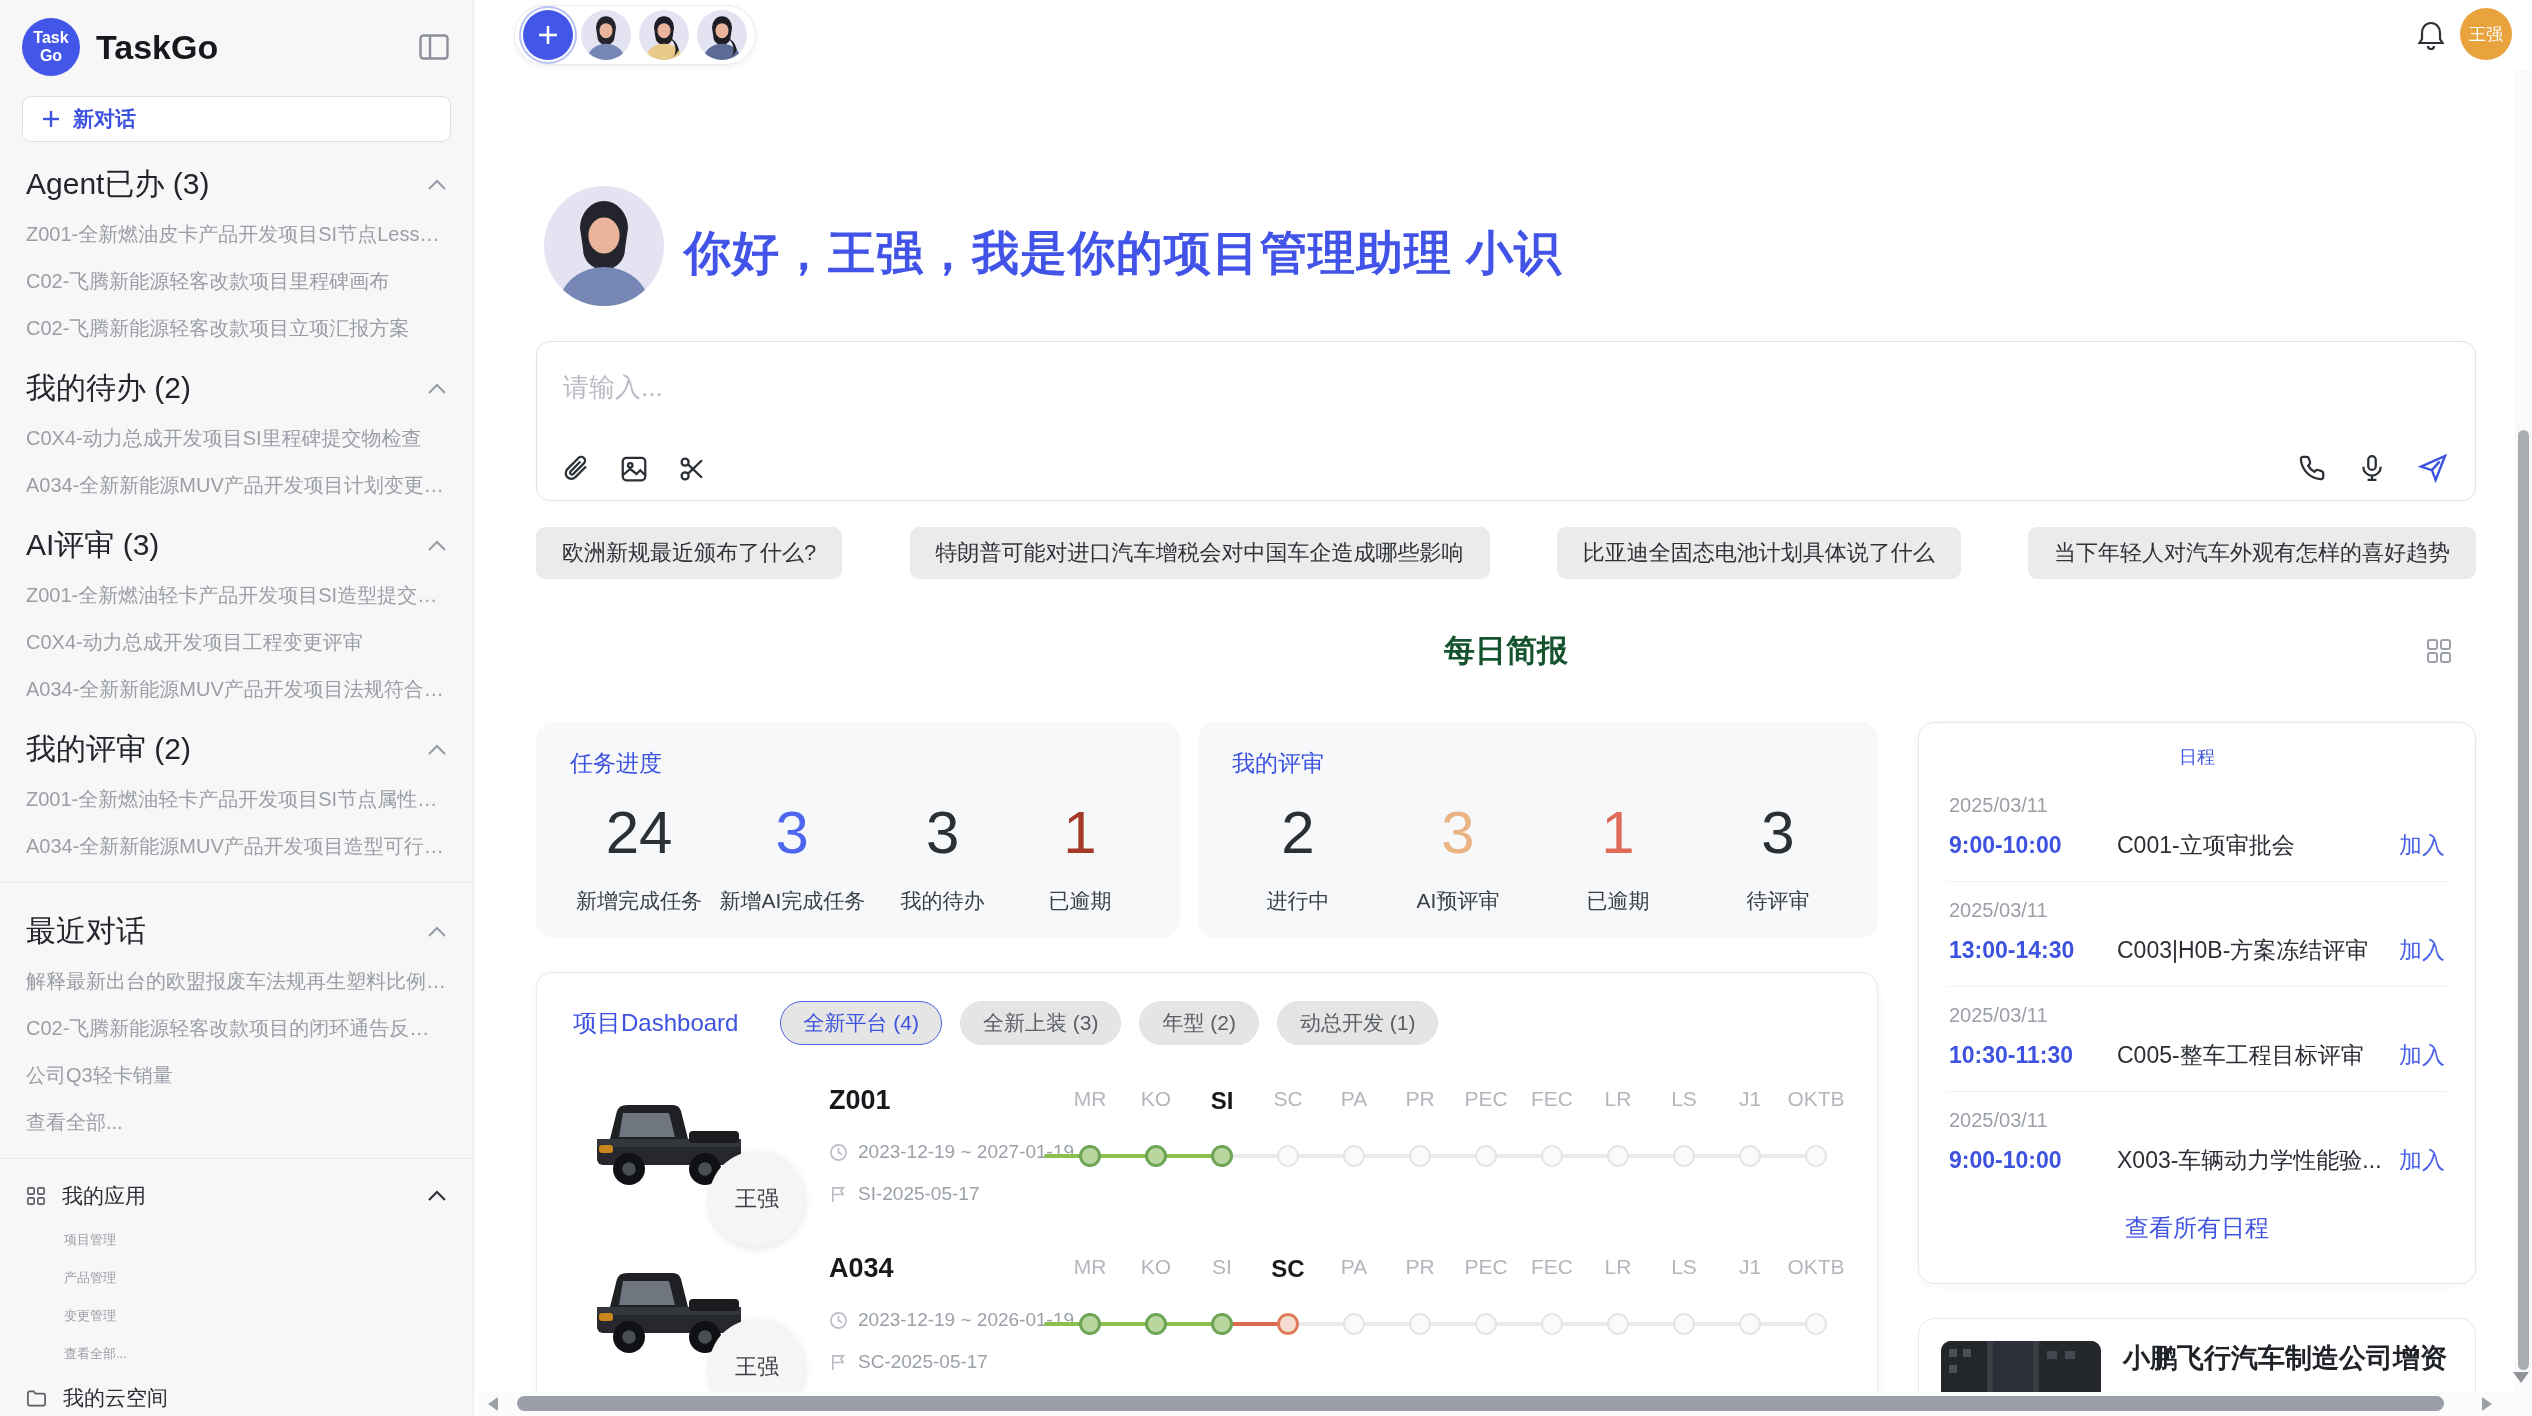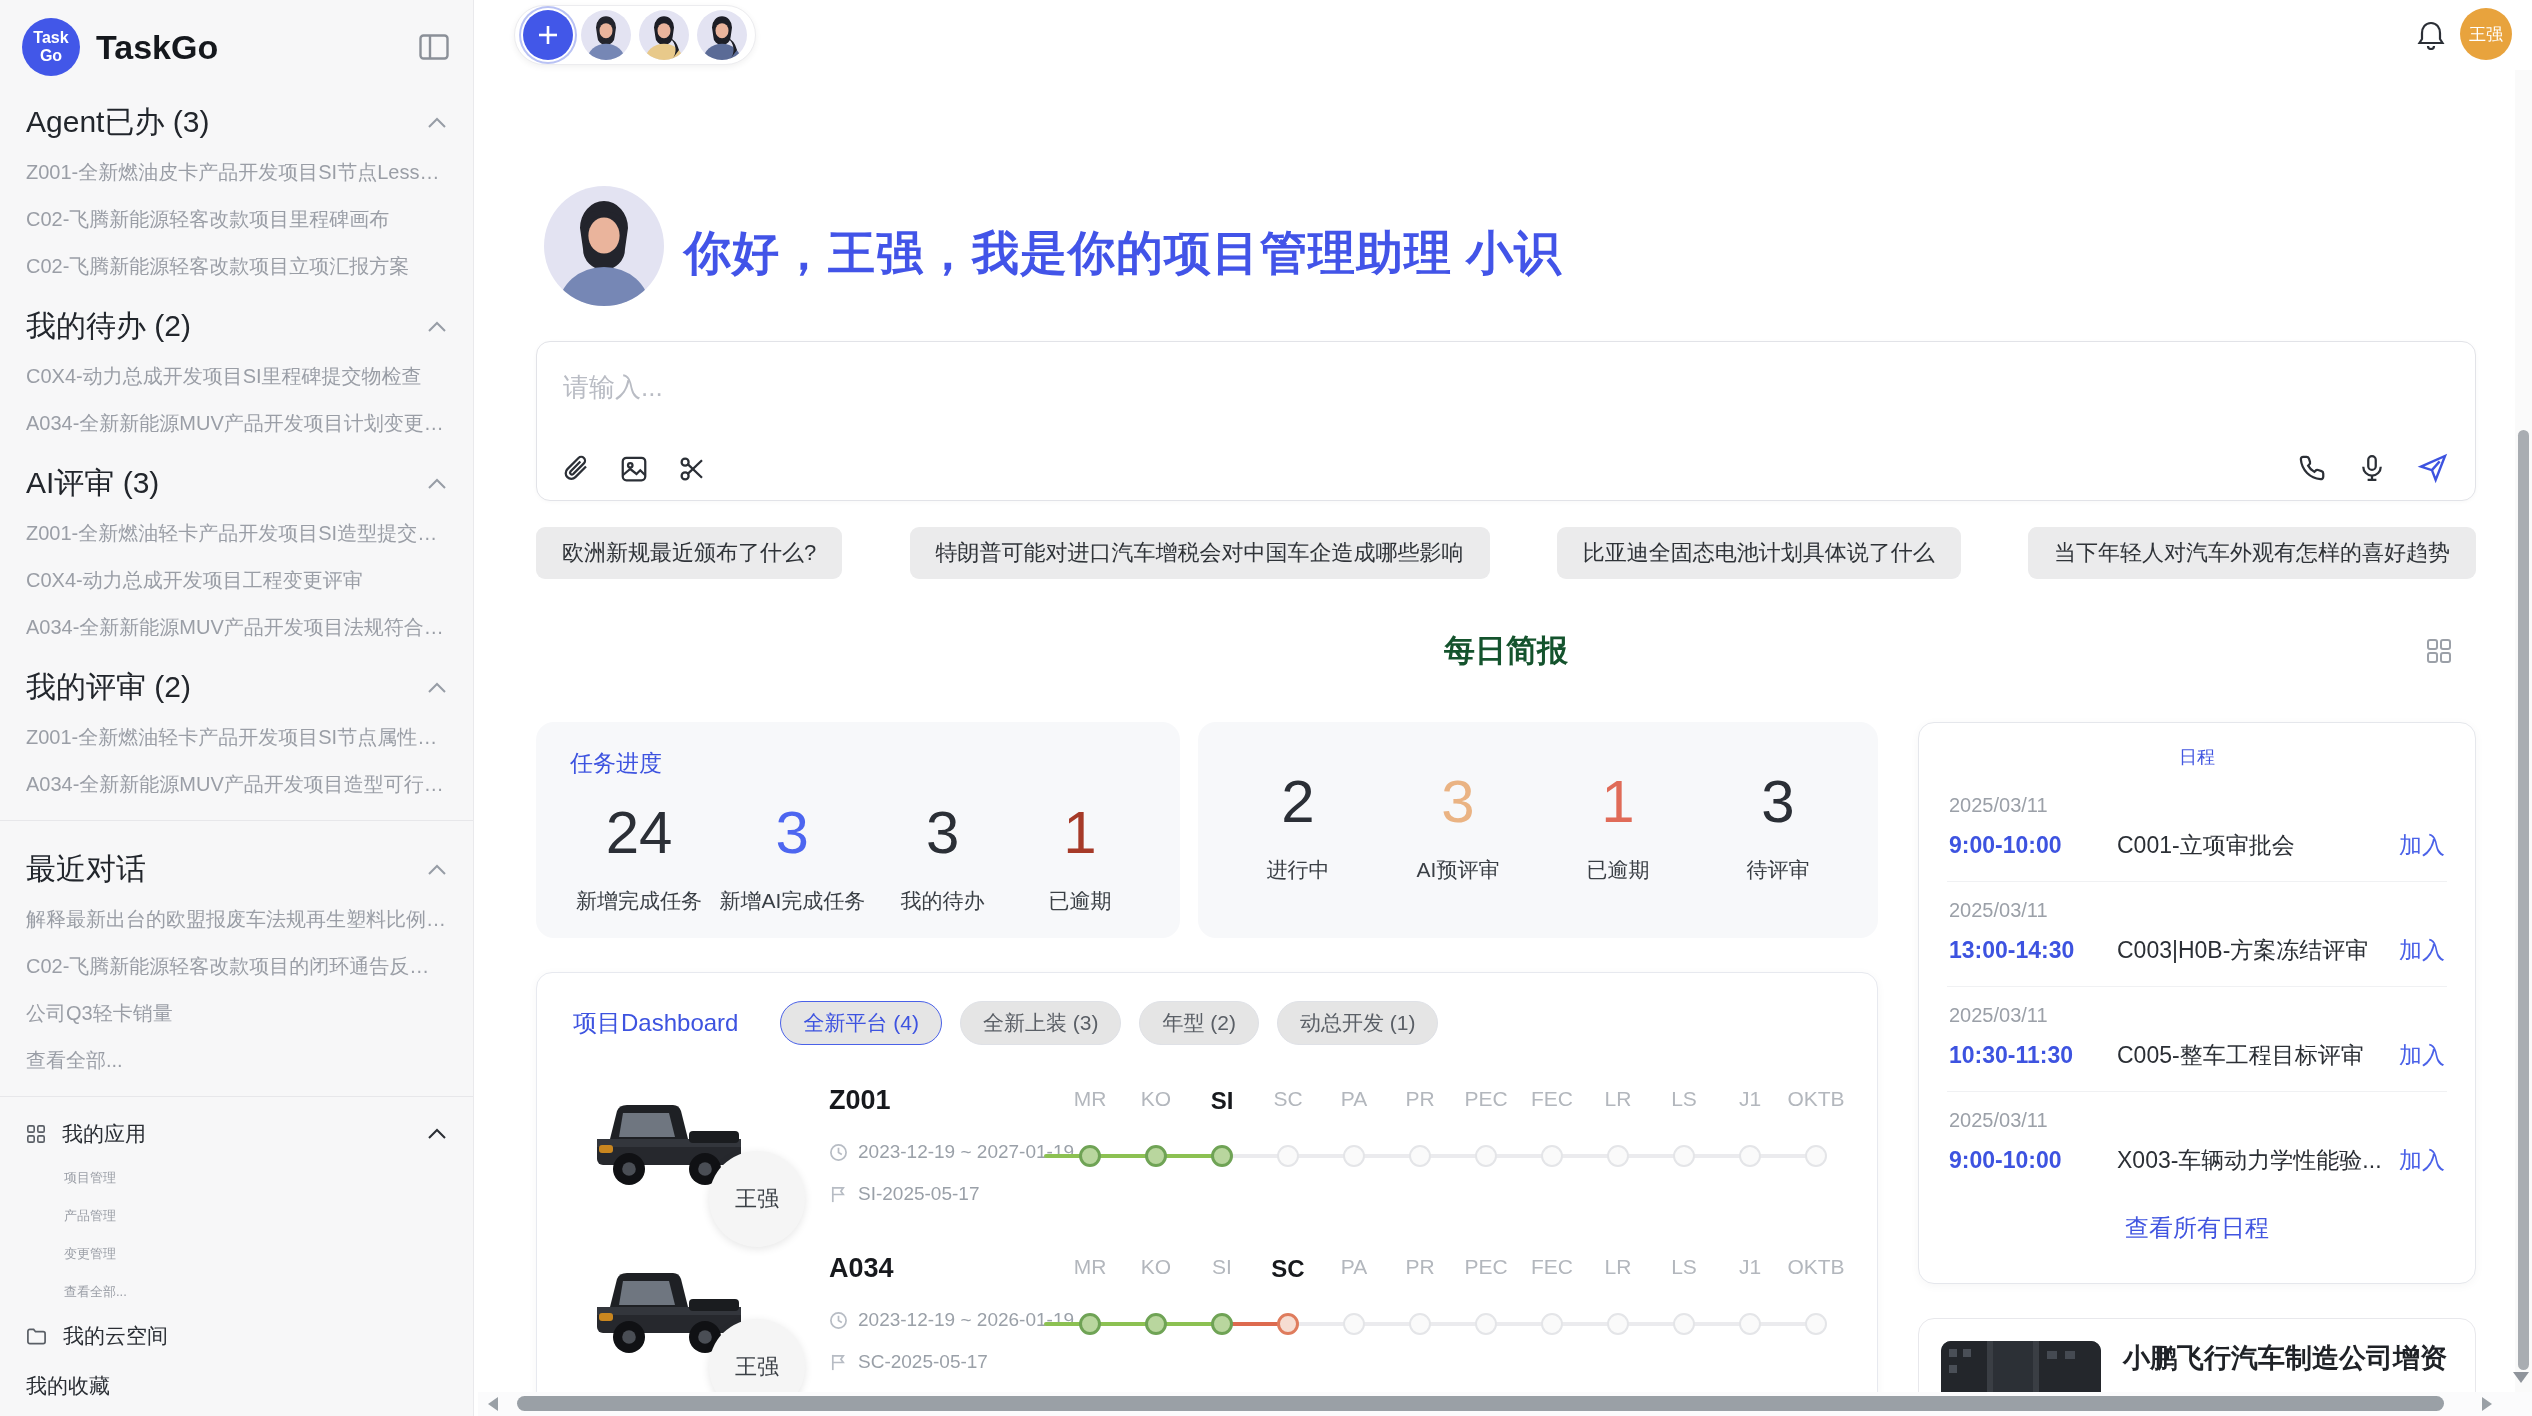--- a/index.html
+++ b/index.html
@@ -102,20 +102,27 @@
       <span>Go</span>
     </div>
     <div class="app-title">TaskGo</div>
     <div class="toggle">
       <svg width="30" height="26" viewBox="0 0 30 26" fill="none" stroke="currentColor" stroke-width="2.4">
           <rect x="1.5" y="1.5" width="27" height="23" rx="3"></rect>
           <line x1="11" y1="1.5" x2="11" y2="24.5"></line>
         </svg>
     </div>
   </div>
+  <div class="new-chat">
+    <svg width="20" height="20" viewBox="0 0 20 20" stroke="currentColor" stroke-width="2.4">
+        <line x1="10" y1="2" x2="10" y2="18"></line>
+        <line x1="2" y1="10" x2="18" y2="10"></line>
+      </svg>
+    <span>新对话</span>
+  </div>
   <div id="side-sections">
       <div class="s-head">
         <span>Agent已办 (3)</span>
         <svg class="chev" width="20" height="12" viewBox="0 0 20 12" fill="none" stroke="currentColor" stroke-width="2">
           <polyline points="2,10 10,2 18,10"></polyline>
         </svg>
       </div>
       <div class="s-item">Z001-全新燃油皮卡产品开发项目SI节点Lesson Learn报告</div>
       <div class="s-item">C02-飞腾新能源轻客改款项目里程碑画布</div>
       <div class="s-item">C02-飞腾新能源轻客改款项目立项汇报方案</div>
@@ -334,20 +341,21 @@
             <span class="num" style="color:#2b2f36">3</span>
             <span class="lab">我的待办</span>
           </div>
           <div class="stat">
             <span class="num" style="color:#a63a28">1</span>
             <span class="lab">已逾期</span>
           </div>
         </div>
       </div>
       <div class="stat-card" style="left:724px;width:680px">
+        <div class="sc-title">我的评审</div>
         <div class="stat-row">
           <div class="stat">
             <span class="num" style="color:#2b2f36">2</span>
             <span class="lab">进行中</span>
           </div>
           <div class="stat">
             <span class="num" style="color:#eab383">3</span>
             <span class="lab">AI预评审</span>
           </div>
           <div class="stat">

